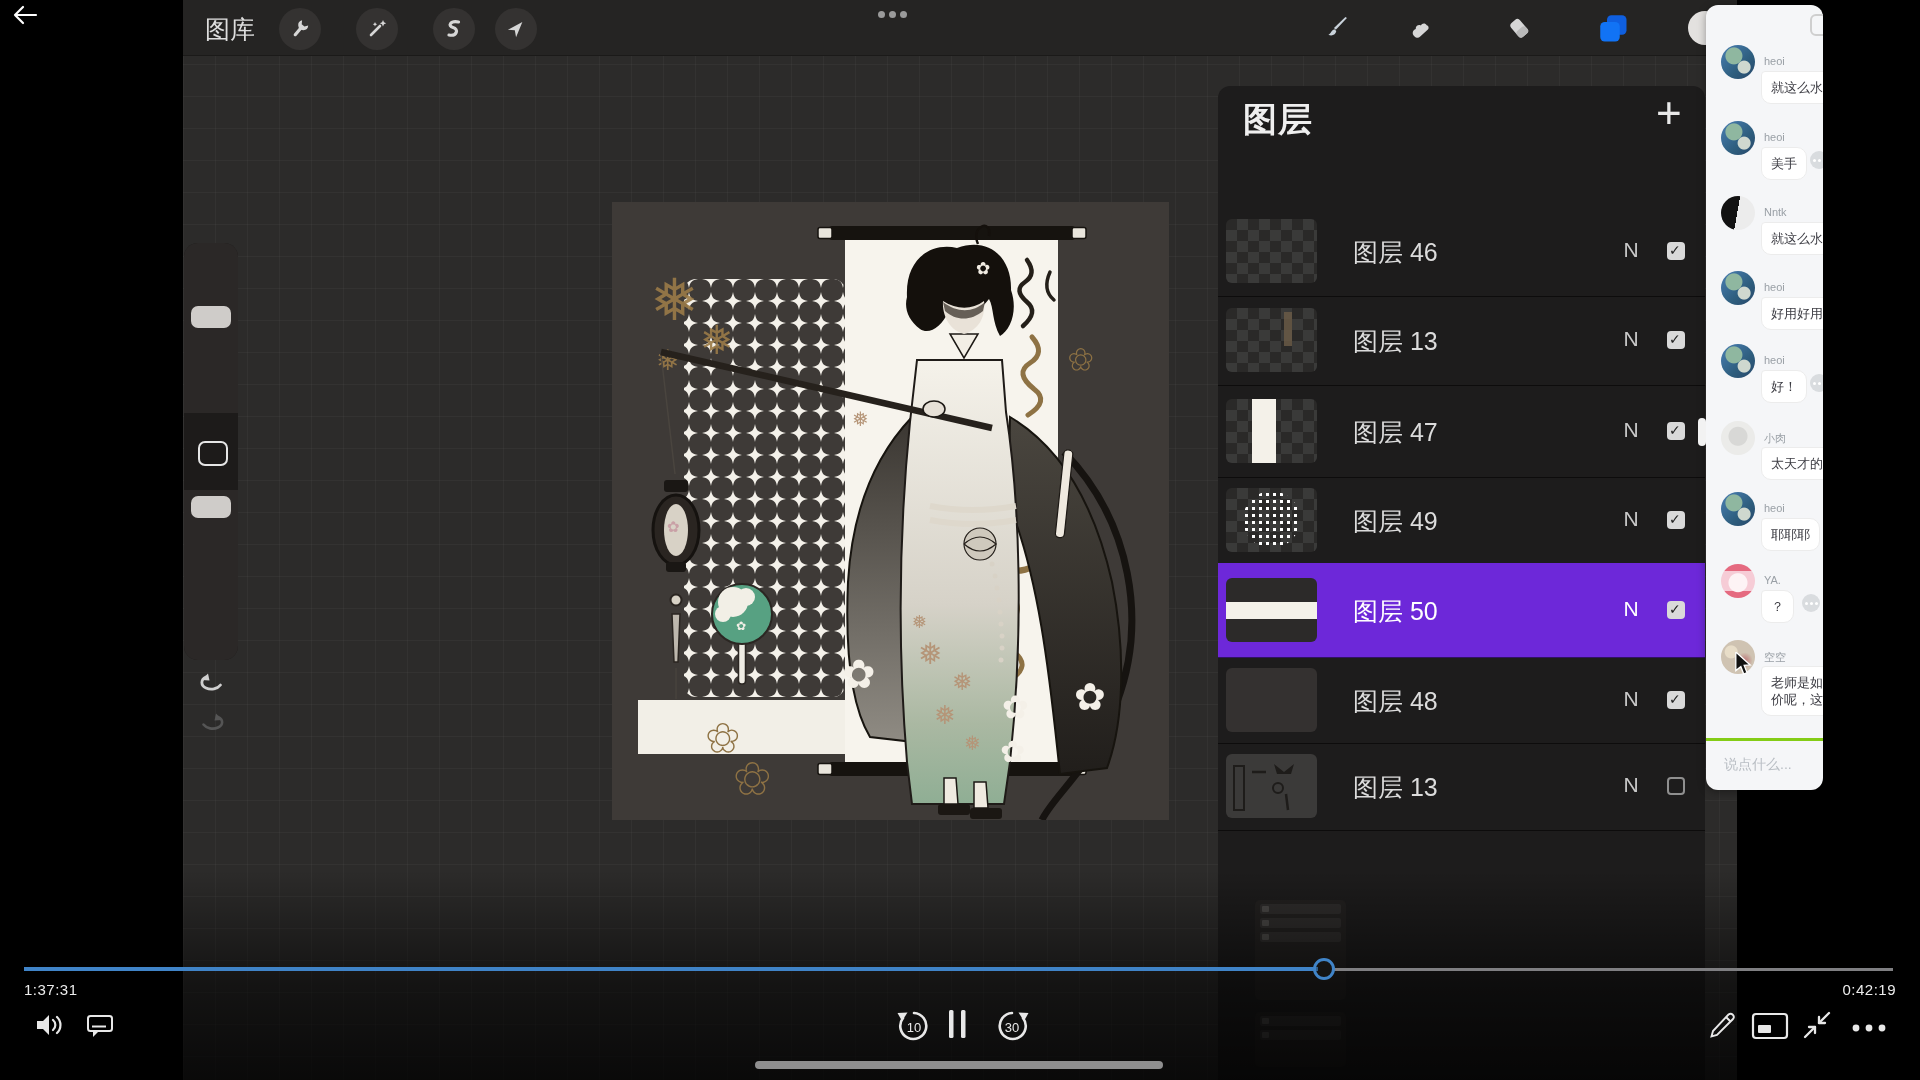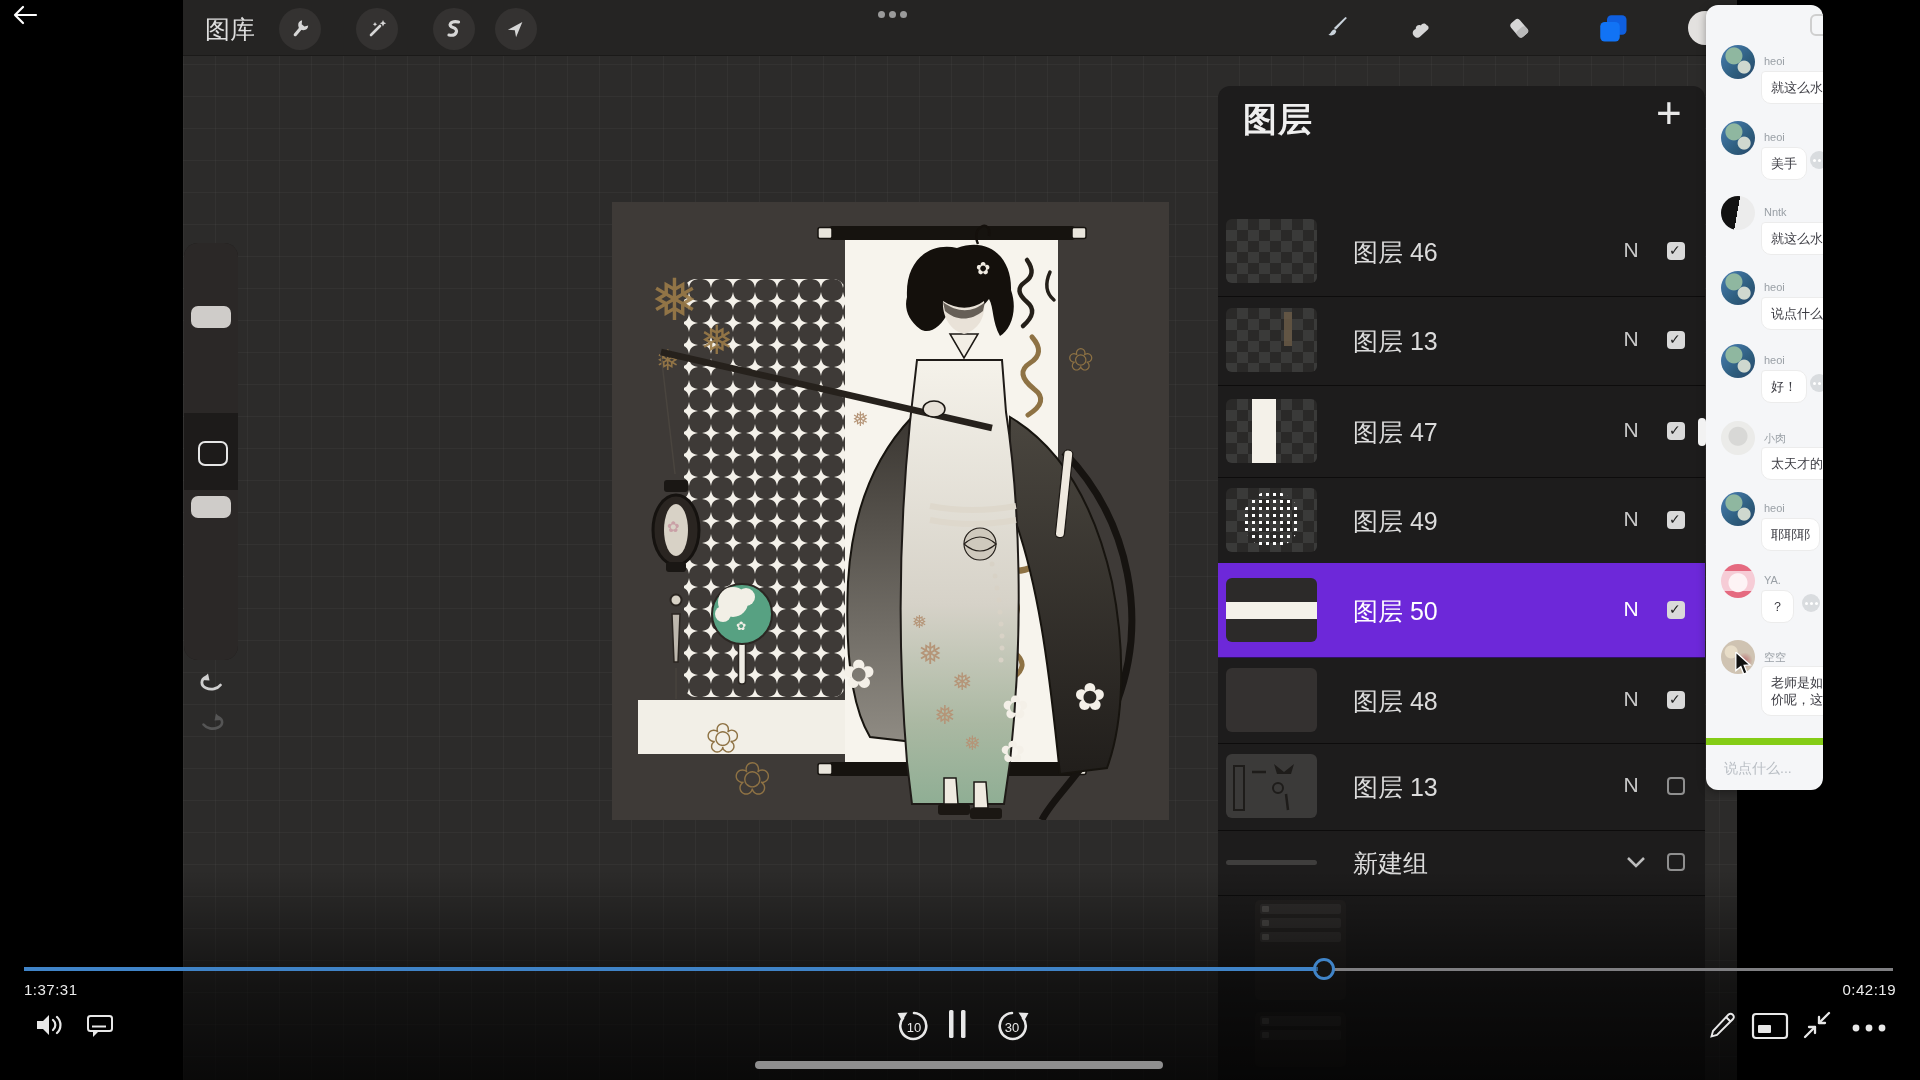--- a/index.html
+++ b/index.html
@@ -73,21 +73,21 @@
     box-shadow:5px 0 0 #fff,10px 0 0 #fff;}
   .av-heoi{background:radial-gradient(circle at 38% 32%,#8fb7a0 0 8px,transparent 9px),
            radial-gradient(circle at 68% 65%,#cfd8cf 0 6px,transparent 7px),
            linear-gradient(135deg,#4a7fb5,#2e5e7e 60%,#27476a);}
   .av-nntk{background:linear-gradient(100deg,#121212 48%,#ececec 48%);}
   .av-xiaorou{background:radial-gradient(circle at 50% 45%,#d8d8d6 0 9px,transparent 10px),#ebebe9;}
   .av-ya{background:radial-gradient(circle at 50% 55%,#fdf3f5 0 9px,transparent 10px),
          linear-gradient(#e56a80 22%,#f6ccd6 22% 78%,#e56a80 78%);}
   .av-kong{background:radial-gradient(circle at 30% 35%,#e8ddc8 0 6px,transparent 7px),
            radial-gradient(circle at 70% 60%,#b77,transparent 8px),#cfc3b2;}
-  #chat-footer{position:absolute;left:0;top:733px;width:117px;height:52px;border-top:7px solid #84cc16;}
+  #chat-footer{position:absolute;left:0;top:733px;width:117px;height:52px;border-top:3px solid #84cc16;}
   #chat-input{position:absolute;left:16px;top:14px;width:95px;border:none;outline:none;background:transparent;
     font-size:14px;color:#777;font-family:inherit;}
   #chat-input::placeholder{color:#b9bec4;}
   .chat-topicon{position:absolute;left:104px;top:9px;width:22px;height:22px;border:2px solid #cfcfcf;border-radius:6px;box-sizing:border-box;}
   #scrollpill{left:1698px;top:418px;width:8px;height:28px;border-radius:4px;background:#f2f2f2;z-index:45;}
 
   
   #grad{left:0;top:870px;width:1920px;height:210px;z-index:30;pointer-events:none;
     background:linear-gradient(transparent,rgba(0,0,0,.55) 55%,rgba(0,0,0,.78));}
   #tl-blue{left:24px;top:967px;width:1294px;height:4px;background:#4084c8;z-index:50;}
@@ -396,28 +396,20 @@
             <circle cx="52" cy="34" r="5" fill="none" stroke="#1e1c1a" stroke-width="2"></circle>
             <line x1="60" y1="40" x2="62" y2="56" stroke="#1e1c1a" stroke-width="2.5"></line>
             <line x1="26" y1="18" x2="40" y2="18" stroke="#1e1c1a" stroke-width="2.5"></line>
           </svg>
         </div>
         <div class="llabel" style="top:28px">图层 13</div>
         <div class="lblend" style="top:30px">N</div>
         <div class="cb off" style="top:34px"></div>
       </div>
 
-      <div class="lrow" style="top:744px;height:65px">
-        <div class="groupline"></div>
-        <div class="llabel" style="top:17px">新建组</div>
-        <svg class="abs" style="left:408px;top:26px" width="20" height="13" viewBox="0 0 20 13">
-          <polyline points="2,2 10,10 18,2" fill="none" stroke="#bdbdbd" stroke-width="2.5"></polyline>
-        </svg>
-        <div class="cb off" style="top:23px"></div>
-      </div>
 
       <div class="minirows" style="top:814px;height:100px">
         <i></i>
           <i></i>
           <i></i>
       </div>
       <div class="minirows" style="top:926px;height:55px">
         <i></i>
           <i></i>
       </div>
@@ -441,21 +433,21 @@
       <div class="cmore" style="left:104px;top:30px"></div>
     </div>
     <div class="crow" style="top:191px">
       <div class="cav av-nntk"></div>
       <div class="cname" style="top:10px">Nntk</div>
       <div class="cbub" style="top:26px">就这么水</div>
     </div>
     <div class="crow" style="top:266px">
       <div class="cav av-heoi"></div>
       <div class="cname" style="top:10px">heoi</div>
-      <div class="cbub" style="top:26px">说点什么</div>
+      <div class="cbub" style="top:26px">好用好用</div>
     </div>
     <div class="crow" style="top:339px">
       <div class="cav av-heoi"></div>
       <div class="cname" style="top:10px">heoi</div>
       <div class="cbub" style="top:26px">好！</div>
       <div class="cmore" style="left:104px;top:30px"></div>
     </div>
     <div class="crow" style="top:416px">
       <div class="cav av-xiaorou"></div>
       <div class="cname" style="top:10px">小肉</div>

